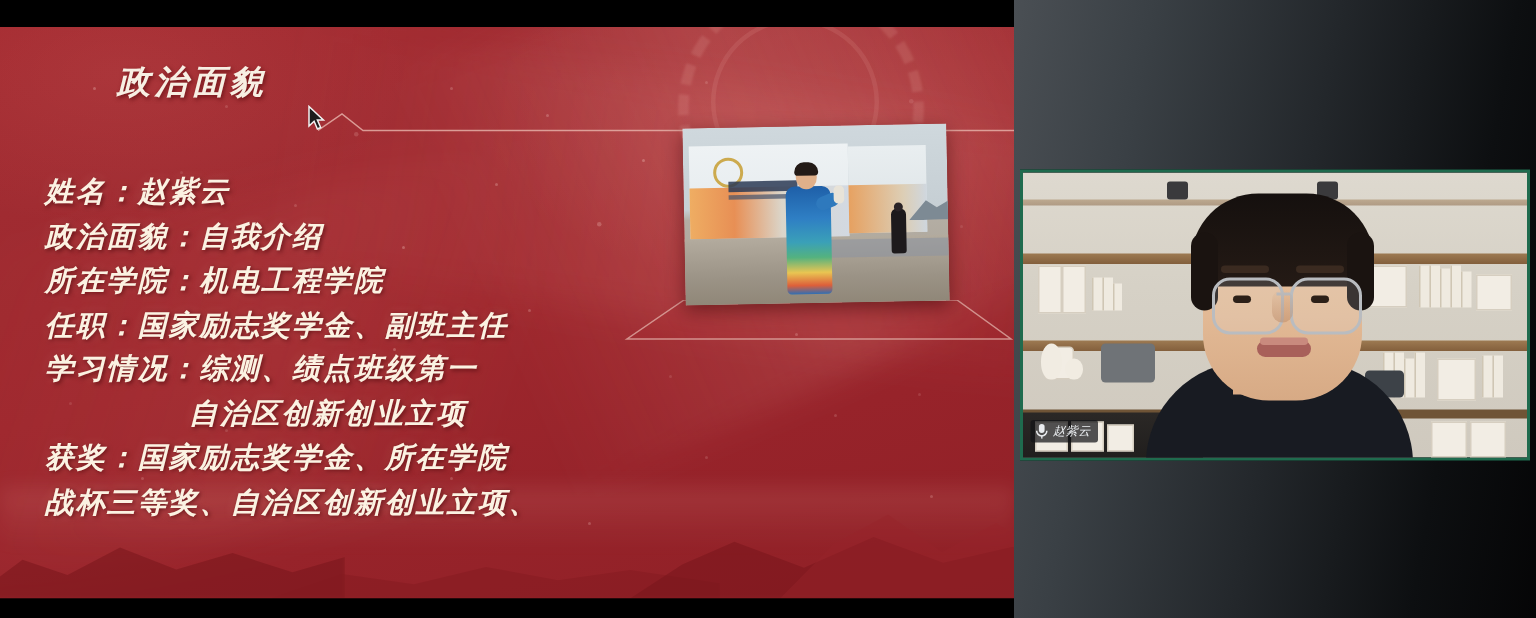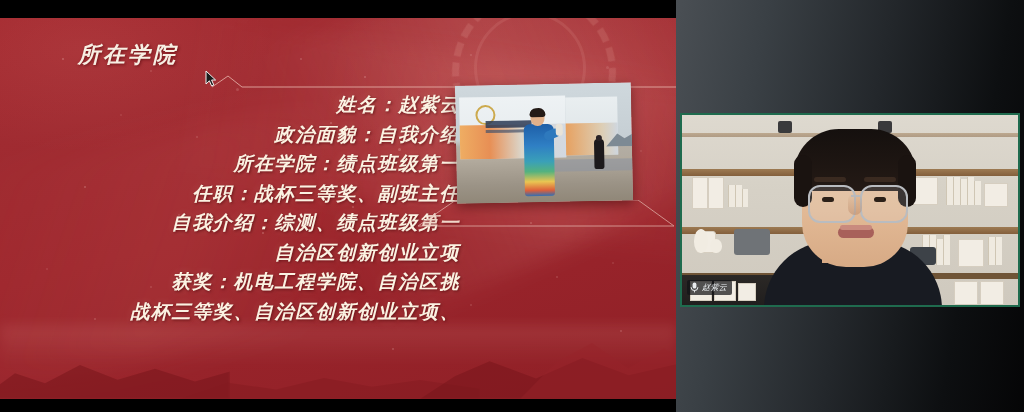--- a/index.html
+++ b/index.html
@@ -37,24 +37,24 @@
   .mist{position:absolute;bottom:34px;left:0;width:676px;height:40px;
         background:linear-gradient(180deg,rgba(255,190,180,.12),rgba(255,255,255,0));filter:blur(6px);}
 
   
   #slide-title{position:absolute;left:78px;top:22px;font-size:22px;letter-spacing:3px;color:#f7efe3;
       font-family:"Liberation Serif","DejaVu Serif",serif;font-weight:700;font-style:italic;
       text-shadow:1px 1px 3px rgba(90,10,14,.75);}
   
   #title-rule{position:absolute;left:212px;top:56px;width:464px;height:14px;}
   
-  #body-text{position:absolute;left:30px;top:72px;width:430px;color:#fbf2e2;
+  #body-text{position:absolute;left:30px;top:96px;width:430px;color:#fbf2e2;
       font-family:"Liberation Serif","DejaVu Serif",serif;font-weight:700;font-style:italic;
       font-size:19px;line-height:29.5px;letter-spacing:1.6px;
-      text-shadow:1px 1px 3px rgba(85,8,12,.8),0 0 8px rgba(255,220,190,.16);text-align:right;}
+      text-shadow:1px 1px 3px rgba(85,8,12,.8),0 0 8px rgba(255,220,190,.16);}
   #body-text .ln{white-space:nowrap;}
   #body-text .indent{padding-left:96px;}
 
   
   #photo-card{position:absolute;left:456px;top:66px;width:176px;height:118px;
       box-shadow:0 4px 12px rgba(60,5,8,.5);overflow:hidden;transform:rotate(-1.1deg);}
   #pedestal{position:absolute;left:416px;top:182px;width:260px;height:28px;pointer-events:none;}
 
   
   .ph{position:absolute;}
@@ -179,34 +179,34 @@
         </div>
 
       <div class="mount">
         <div class="mist"></div>
         <div class="mt" style="left:-20px;width:250px;height:46px;clip-path:polygon(0 100%,14% 44%,26% 66%,40% 26%,55% 58%,70% 34%,86% 62%,100% 40%,100% 100%);"></div>
         <div class="mt" style="left:180px;width:300px;height:34px;clip-path:polygon(0 100%,16% 52%,32% 72%,48% 38%,64% 64%,80% 44%,100% 70%,100% 100%);background:rgba(132,26,32,.5);"></div>
         <div class="mt" style="left:420px;width:290px;height:54px;clip-path:polygon(0 100%,12% 58%,24% 30%,40% 62%,56% 24%,72% 56%,88% 36%,100% 66%,100% 100%);"></div>
         <div class="mt" style="left:520px;width:200px;height:70px;clip-path:polygon(0 100%,18% 48%,36% 20%,54% 56%,72% 28%,90% 60%,100% 44%,100% 100%);background:rgba(150,36,42,.45);"></div>
       </div>
 
-      <div id="slide-title">所在学院</div>
+      <div id="slide-title">政治面貌</div>
 
       <svg id="title-rule" viewBox="0 0 464 14">
         <polyline points="0,13 16,2 30,13 464,13" fill="none" stroke="#e8b7ae" stroke-width="1" opacity="0.8"></polyline>
       </svg>
 
       <div id="body-text">
         <div class="ln">姓名：赵紫云</div>
         <div class="ln">政治面貌：自我介绍</div>
-        <div class="ln">所在学院：绩点班级第一</div>
-        <div class="ln">任职：战杯三等奖、副班主任</div>
-        <div class="ln">自我介绍：综测、绩点班级第一</div>
+        <div class="ln">所在学院：机电工程学院</div>
+        <div class="ln">任职：国家励志奖学金、副班主任</div>
+        <div class="ln">学习情况：综测、绩点班级第一</div>
         <div class="ln indent">自治区创新创业立项</div>
-        <div class="ln">获奖：机电工程学院、自治区挑</div>
+        <div class="ln">获奖：国家励志奖学金、所在学院</div>
         <div class="ln">战杯三等奖、自治区创新创业立项、</div>
       </div>
 
       <svg id="pedestal" viewBox="0 0 260 28">
         <polygon points="40,0 222,0 258,26 2,26" fill="rgba(170,40,44,0.18)" stroke="#e3b3ab" stroke-width="1" opacity=".75"></polygon>
       </svg>
 
       <div id="photo-card">
         <div class="ph ph-sky"></div>
         <div class="ph ph-board"></div>

